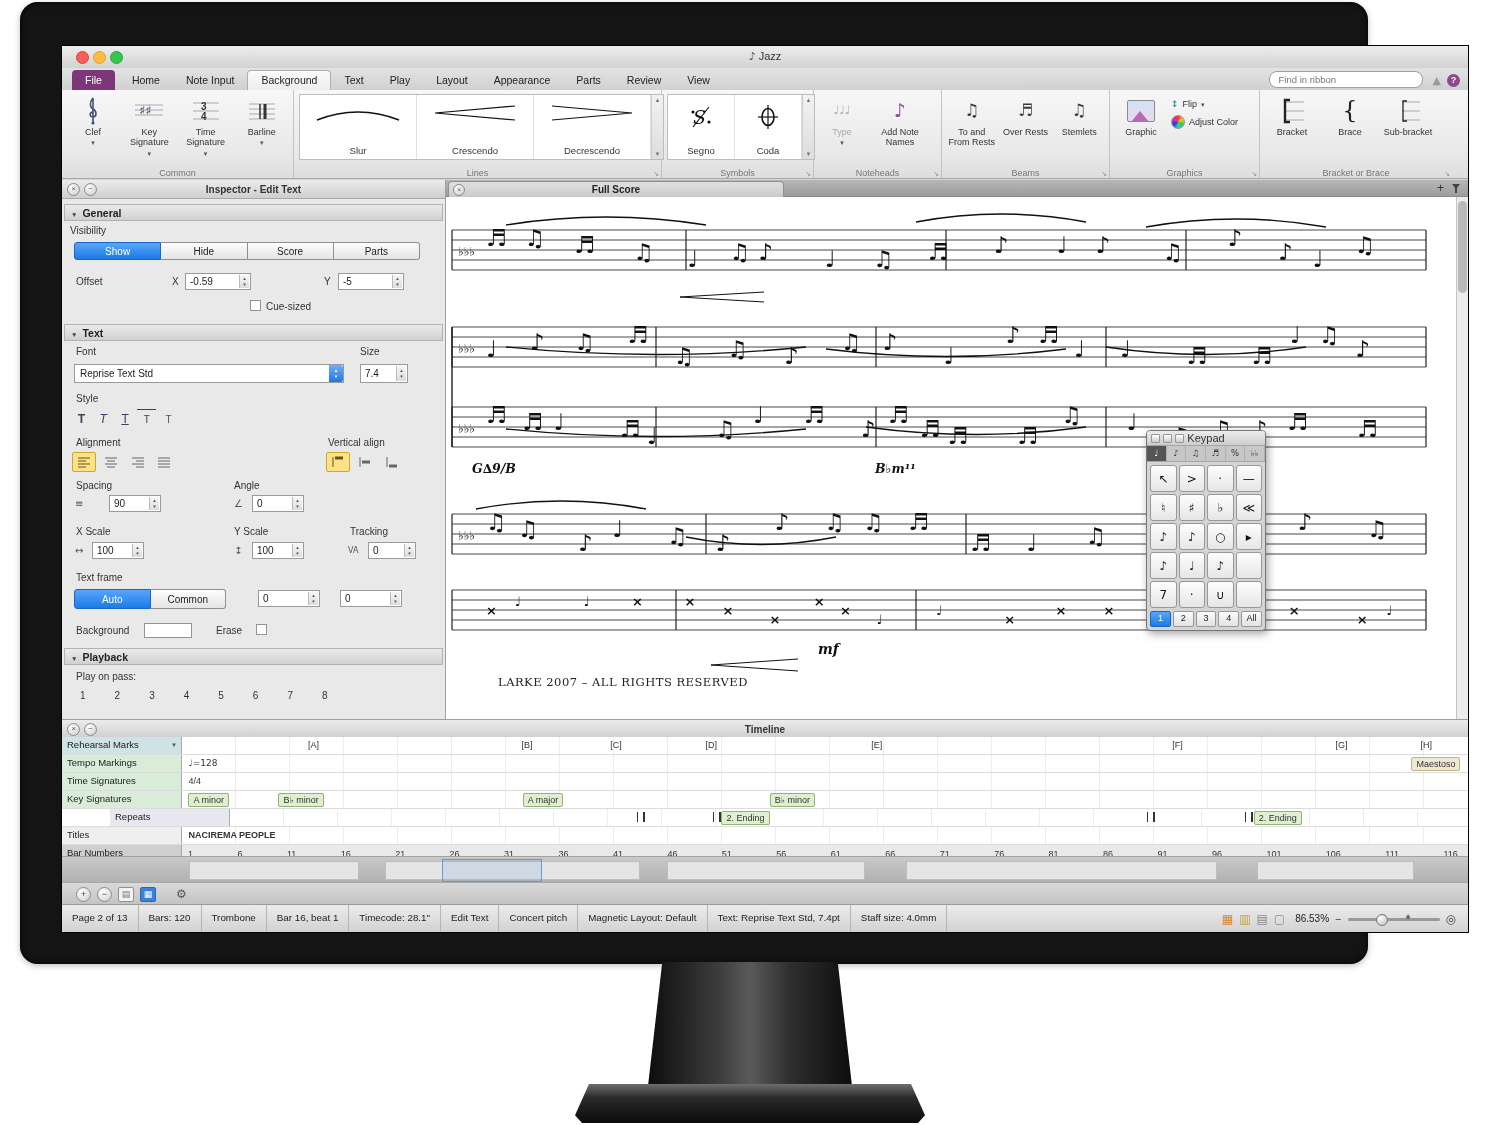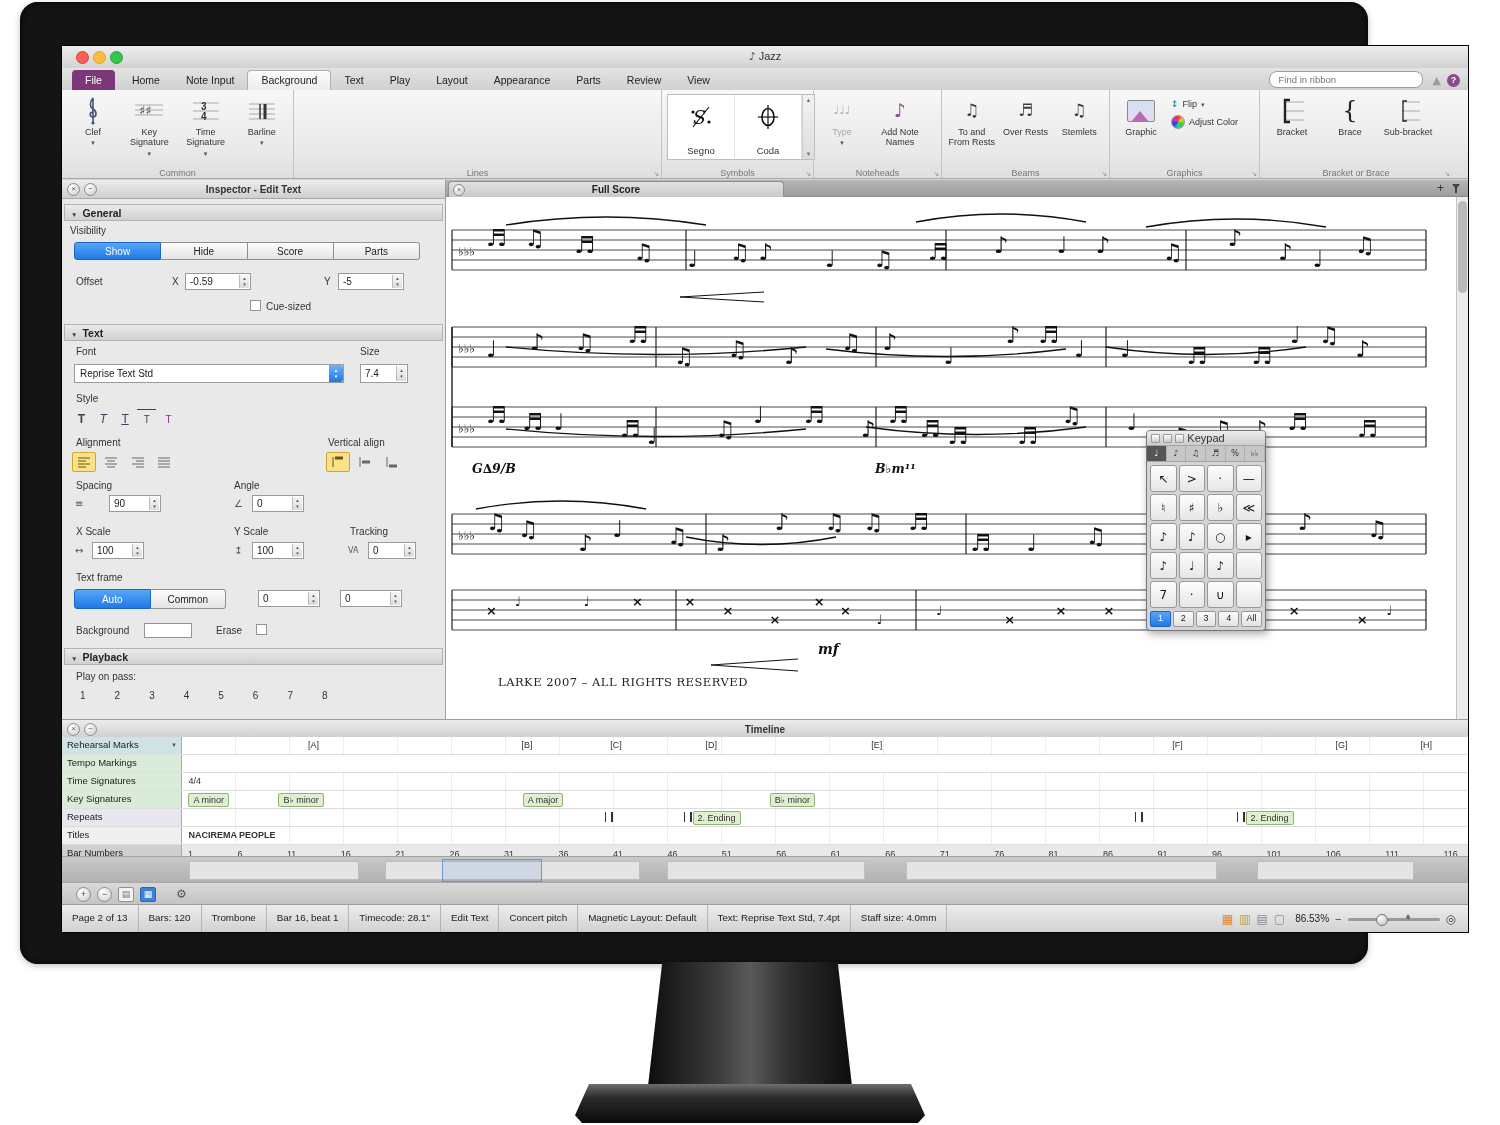--- a/index.html
+++ b/index.html
@@ -163,21 +163,21 @@
   .kp-page:first-child{background:linear-gradient(#58a6f8,#1d7ae6);color:#fff;border-color:#1a66c4;}
 
   
   .timeline{background:#f0f0f0;border-top:1px solid #9e9e9e;}
   .tl-rows{position:absolute;left:0;top:17px;width:100%;}
   .tl-row{display:flex;height:17px;border-bottom:1px solid #dcdcdc;background:#fff;}
   .tl-label{width:120px;box-sizing:border-box;border-right:1px solid #a9a9a9;font-size:9.5px;
     line-height:16px;padding-left:5px;color:#222;position:relative;flex:none;}
   .tl-dd::before{content:"▼";position:absolute;right:4px;top:0;font-size:6px;color:#555;}
   .c0{background:#cfe3e6;} .c1{background:#d8ecd8;} .c2{background:#d8ecd8;} .c3{background:#d8ecd8;}
-  .c4{background:#e7e7f0;} .c5{background:#efefef;} .c6{background:#cfcfcf;}
+  .c4{background:#e7e7f0;margin-left:48px;} .c5{background:#efefef;} .c6{background:#cfcfcf;}
   .tl-content{position:relative;flex:1;
     background-image:repeating-linear-gradient(90deg,transparent 0 53px,#ededed 53px 54px);}
   .tl-item{position:absolute;top:2px;font-size:9px;color:#333;white-space:nowrap;line-height:12px;}
   .chip{background:#dff0d0;border:1px solid #94b278;border-radius:2px;padding:0 4px;}
   .chip2{background:#efe9d2;border:1px solid #c0b58a;border-radius:2px;padding:0 4px;}
   .rep-mark{position:absolute;top:3px;width:5px;height:10px;border-left:1px solid #333;border-right:2px solid #333;}
   .bar-numbers{display: flex;justify-content:space-between;padding:0 10px 0 6px;height:17px;
     align-items:center;font-size:9px;color:#333;background:#e9e9e9;flex:1;}
   .tl-overview{position:absolute;left:0;top:136px;width:100%;height:26px;
     background:linear-gradient(#c9c9c9,#b0b0b0);border-top:1px solid #a2a2a2;overflow:hidden;}
@@ -298,20 +298,44 @@
                 <line x1="16" y1="6" x2="16" y2="21" stroke="#333" stroke-width="3"></line>
               </svg>
         </div>
         <span>Barline</span>
         <span class="caret"></span>
       </div>
       <div class="rgroup-label">Common</div>
     </div>
 
     <div class="rgroup" style="width:368px">
+      <div class="lines-panel">
+        <div class="line-cell">
+          <svg width="92" height="20">
+                <path d="M5 17 Q46 1 87 17" stroke="#111" fill="none" stroke-width="1.6"></path>
+              </svg>
+          <span>Slur</span>
+        </div>
+        <div class="line-cell">
+          <svg width="92" height="20">
+                <path d="M6 10 L86 3 M6 10 L86 17" stroke="#111" fill="none" stroke-width="1.2"></path>
+              </svg>
+          <span>Crescendo</span>
+        </div>
+        <div class="line-cell">
+          <svg width="92" height="20">
+                <path d="M6 3 L86 10 M6 17 L86 10" stroke="#111" fill="none" stroke-width="1.2"></path>
+              </svg>
+          <span>Decrescendo</span>
+        </div>
+        <div class="scrollstrip">
+              <span>▲</span>
+              <span>▼</span>
+            </div>
+      </div>
       <div class="rgroup-label">Lines</div>
       <span class="launcher">↘</span>
     </div>
 
     <div class="rgroup" style="width:152px">
       <div class="lines-panel">
         <div class="line-cell sym-cell">
           <svg width="24" height="28" viewBox="0 0 24 28">
                 <line x1="4" y1="24" x2="20" y2="4" stroke="#111" stroke-width="1.2"></line>
                 <text x="4" y="21" font-size="19" font-style="italic" font-family="DejaVu Serif" fill="#111">S</text>
@@ -897,20 +921,24 @@
           <span class="tl-item" style="left:40.7%">[D]</span>
           <span class="tl-item" style="left:53.6%">[E]</span>
           <span class="tl-item" style="left:77%">[F]</span>
           <span class="tl-item" style="left:89.7%">[G]</span>
           <span class="tl-item" style="left:96.3%">[H]</span>
         </div>
       </div>
 
       <div class="tl-row">
         <div class="tl-label c1"><span>Tempo Markings</span></div>
+        <div class="tl-content">
+          <span class="tl-item glyph" style="left:0.5%">♩=128</span>
+          <span class="tl-item chip2" style="left:95.6%">Maestoso</span>
+        </div>
       </div>
 
       <div class="tl-row">
         <div class="tl-label c2"><span>Time Signatures</span></div>
         <div class="tl-content">
           <span class="tl-item" style="left:0.5%">4/4</span>
         </div>
       </div>
 
       <div class="tl-row">

